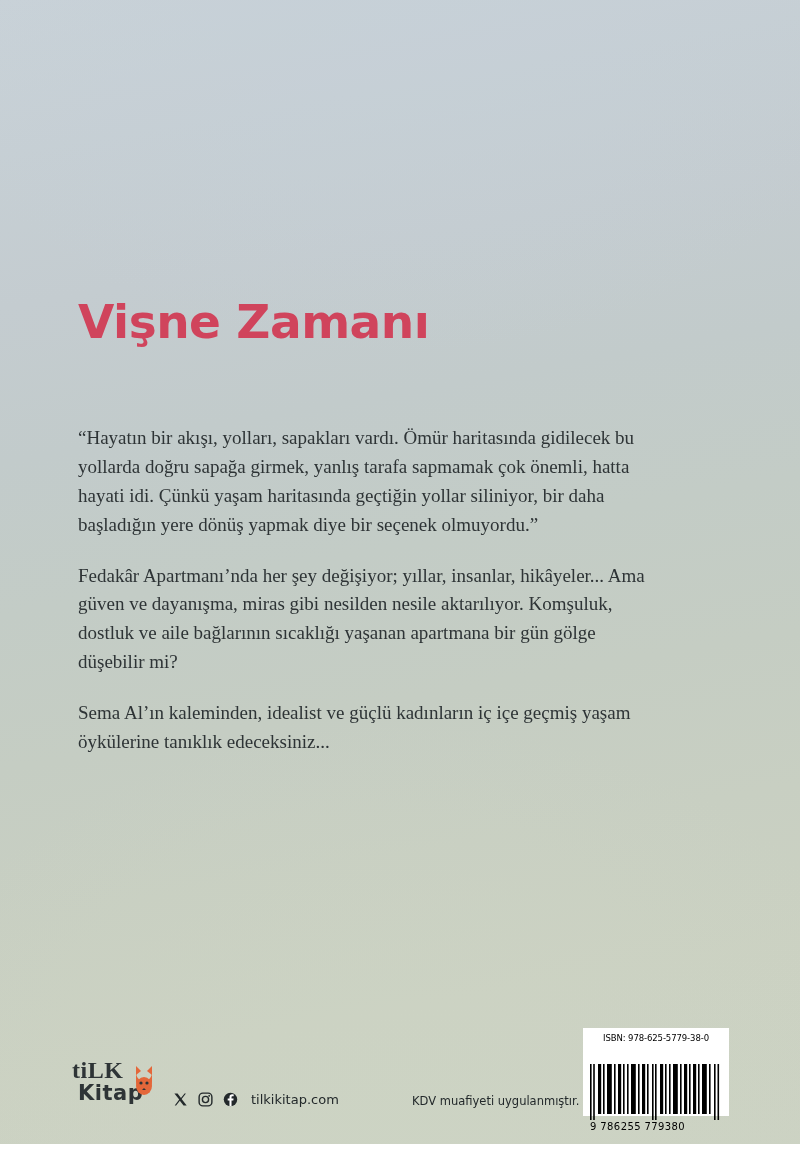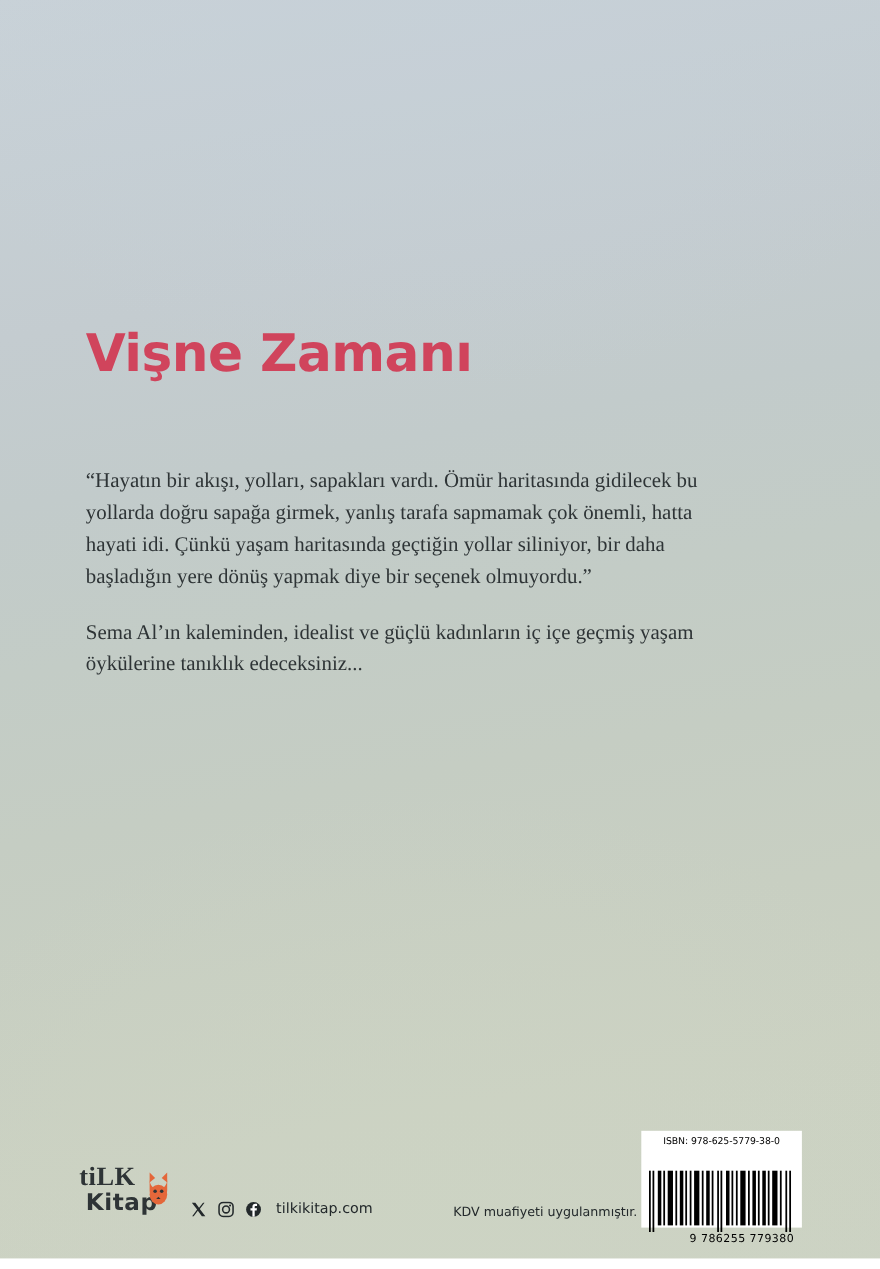--- a/index.html
+++ b/index.html
@@ -166,35 +166,36 @@
   }
   .bars {
     height: 56px;
     width: 100%;
     display: block;
   }
   .barcode-box .digits {
     font-family: "DejaVu Sans", sans-serif;
     font-size: 10px;
     color: #000;
-    text-align: right;
+    text-align: left;
     letter-spacing: 0.4px;
     margin-top: 1px;
   }
 </style>
 </head>
 <body>
 
 <div class="page">
   <div class="content">
 
     <div class="title">Vişne Zamanı</div>
 
     <div class="blurb">
       <p>“Hayatın bir akışı, yolları, sapakları vardı. Ömür haritasında gidilecek bu yollarda doğru sapağa girmek, yanlış tarafa sapmamak çok önemli, hatta hayati idi. Çünkü yaşam haritasında geçtiğin yollar siliniyor, bir daha başladığın yere dönüş yapmak diye bir seçenek olmuyordu.”</p>
+      <p>Fedakâr Apartmanı’nda her şey değişiyor; yıllar, insanlar, hikâyeler... Ama güven ve dayanışma, miras gibi nesilden nesile aktarılıyor. Komşuluk, dostluk ve aile bağlarının sıcaklığı yaşanan apartmana bir gün gölge düşebilir mi?</p>
       <p>Sema Al’ın kaleminden, idealist ve güçlü kadınların iç içe geçmiş yaşam öykülerine tanıklık edeceksiniz...</p>
     </div>
 
     <div class="logo">
       <span class="lg-top">tiLK</span>
       <span class="lg-bottom">Kitap</span>
       <span class="fox">
         <svg width="24" height="36" viewBox="0 0 24 36">
           <path d="M4 4 L4 13 L9 9 Z" fill="#e4673a"></path>
           <path d="M20 4 L20 13 L15 9 Z" fill="#e4673a"></path>

